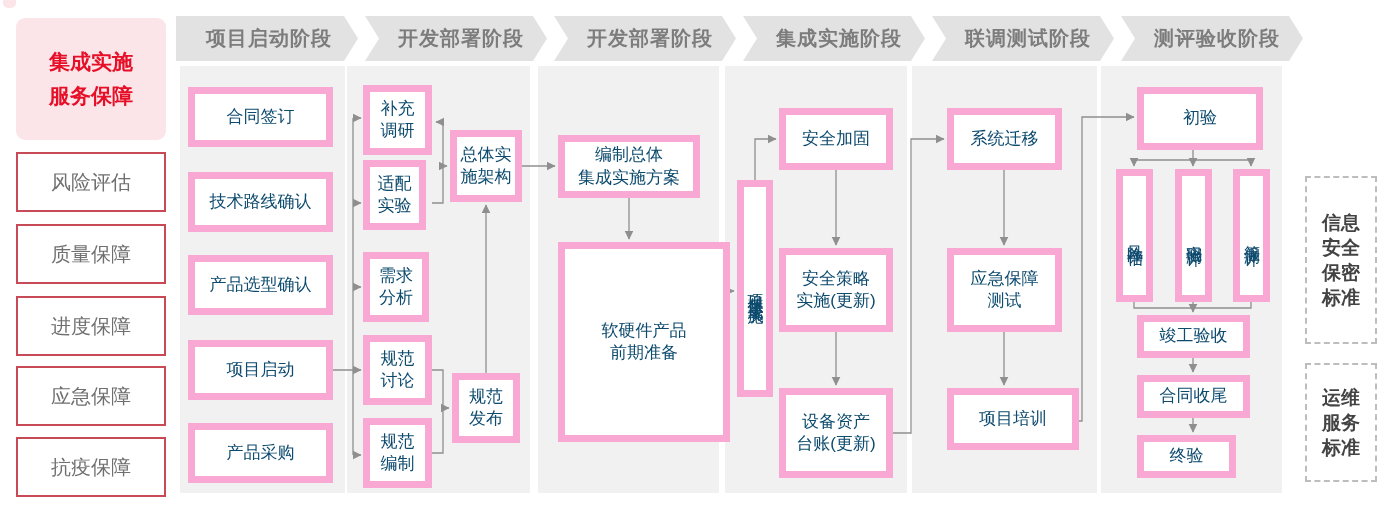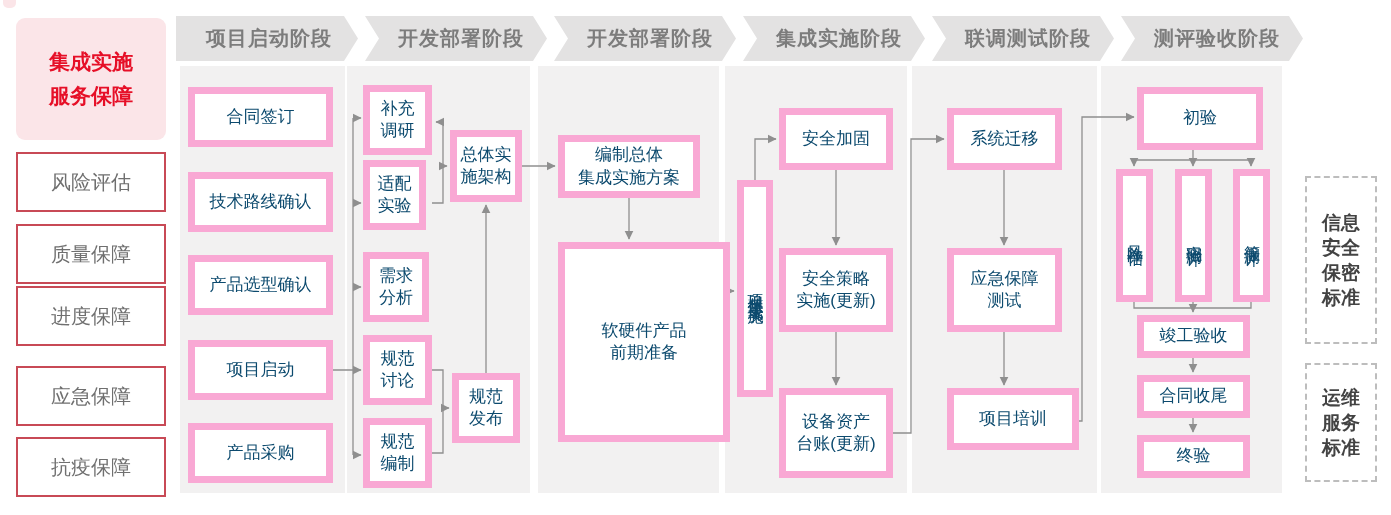--- a/index.html
+++ b/index.html
@@ -44,29 +44,29 @@
   #n18{left:779px;top:388px;width:114px;height:90px}
   #n19{left:947px;top:108px;width:115px;height:62px}
   #n20{left:947px;top:248px;width:115px;height:84px}
   #n21{left:947px;top:388px;width:132px;height:62px}
   #n22{left:1137px;top:87px;width:126px;height:63px}
   #n23{left:1116px;top:169px;width:37px;height:133px}
   #n24{left:1175px;top:169px;width:37px;height:133px}
   #n25{left:1233px;top:169px;width:37px;height:133px}
   #n26{left:1137px;top:315px;width:113px;height:43px}
   #n27{left:1137px;top:375px;width:113px;height:43px}
-  #n28{left:1137px;top:435px;width:113px;height:43px}
+  #n28{left:1137px;top:435px;width:99px;height:43px}
   
   .side-title{position:absolute;left:16px;top:18px;width:150px;height:122px;background:#fbe5e8;
     border-radius:9px;color:#e60f27;font-weight:bold;font-size:21px;line-height:1.6;
     display:flex;align-items:center;justify-content:center;text-align:center;white-space:pre-line;z-index:3;}
   .side-item{position:absolute;left:16px;width:150px;height:60px;background:#fff;
     border:2px solid #c84a56;box-sizing:border-box;color:#6f6f6f;font-size:20px;
     display:flex;align-items:center;justify-content:center;z-index:3;}
-  .si0{top:152px}.si1{top:224px}.si2{top:286px}.si3{top:366px}.si4{top:437px}
+  .si0{top:152px}.si1{top:224px}.si2{top:296px}.si3{top:366px}.si4{top:437px}
   
   .standard{position:absolute;left:1305px;width:72px;background:#fff;border:2px dashed #bdbdbd;
     box-sizing:border-box;color:#434343;font-weight:bold;font-size:19px;line-height:1.32;
     display:flex;align-items:center;justify-content:center;text-align:center;white-space:pre-line;z-index:3;}
   .st0{top:15px;height:170px}.st1{top:176px;height:168px}.st2{top:363px;height:119px}
 </style>
 </head>
 <body>
 
 <div class="canvas">

